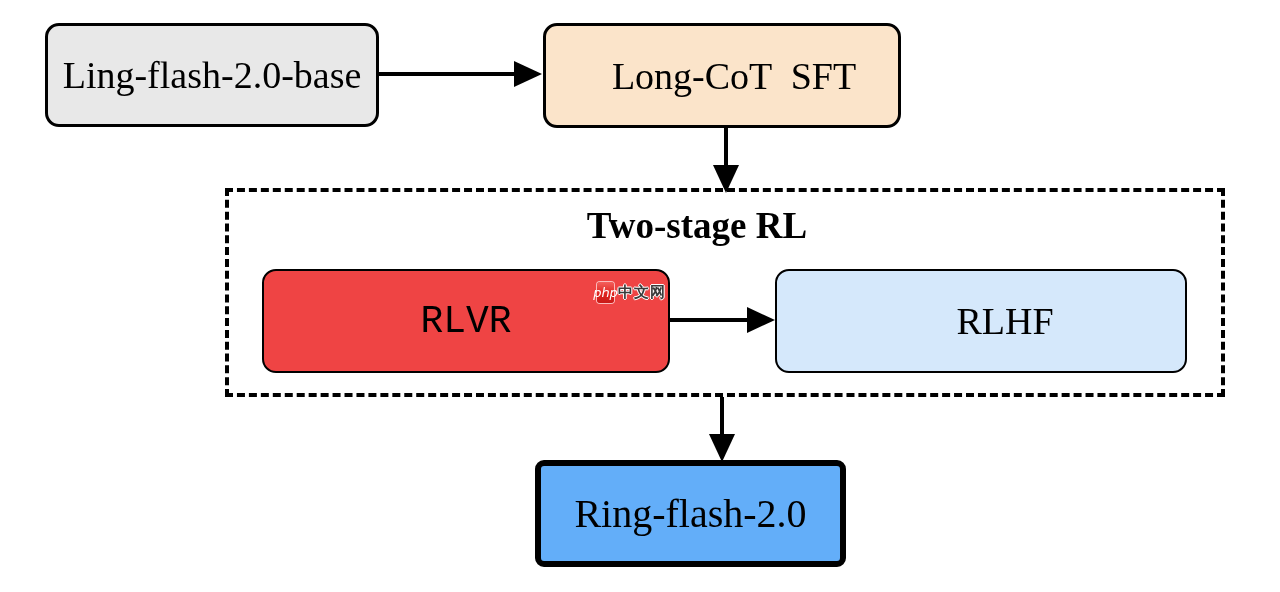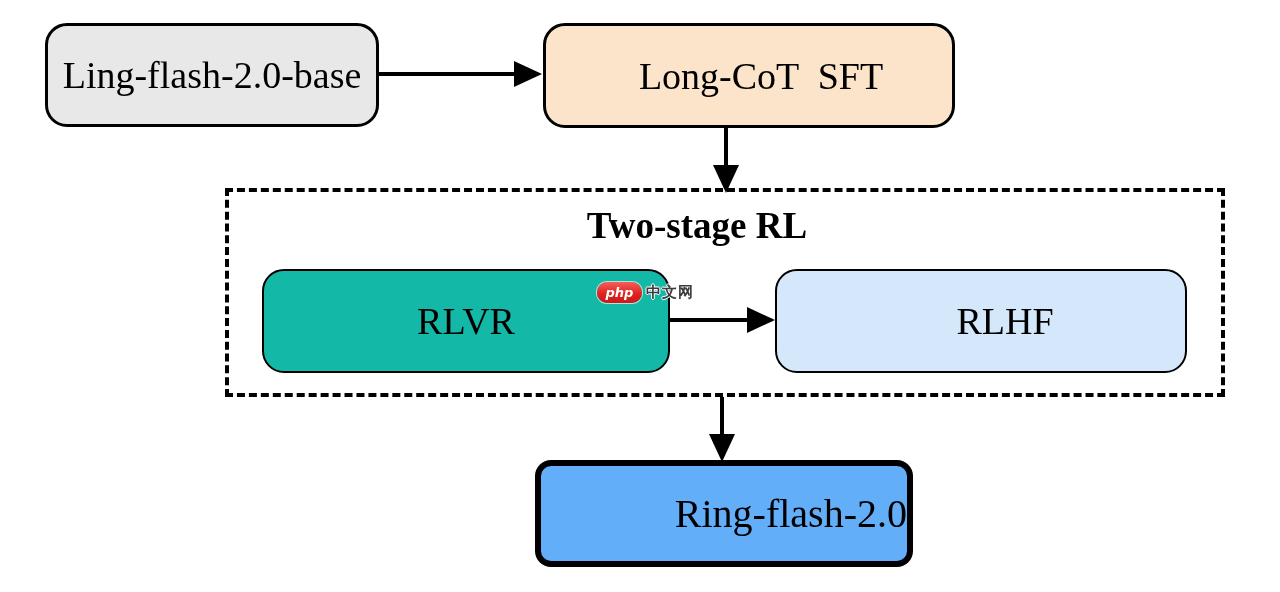--- a/index.html
+++ b/index.html
@@ -15,32 +15,32 @@
     background: #ffffff;
     overflow: hidden;
   }
   .node {
     position: absolute;
     box-sizing: border-box;
     display: flex;
     align-items: center;
     justify-content: center;
     border: 3px solid #000;
-    border-radius: 22px;
+    border-radius: 14px;
     font-size: 38px;
     color: #000;
   }
   .node-label { white-space: pre; }
 
   #node-base { left: 45px;  top: 23px;  width: 334px; height: 104px; }
-  #node-sft  { left: 543px; top: 23px;  width: 412px; height: 105px; padding-left: 24px; }
+  #node-sft  { left: 543px; top: 23px;  width: 358px; height: 105px; padding-left: 24px; }
   #node-rlvr { left: 262px; top: 269px; width: 408px; height: 104px; border-width: 2px; }
   #node-rlhf { left: 775px; top: 269px; width: 412px; height: 104px; border-width: 2px; padding-left: 48px; }
-  #node-ring { left: 535px; top: 460px; width: 378px; height: 107px;
-               border-width: 6px; border-radius: 16px; font-size: 40px; justify-content: flex-end; }
+  #node-ring { left: 535px; top: 460px; width: 311px; height: 107px;
+               border-width: 6px; border-radius: 9px; font-size: 40px; }
 
   .rl-container {
     position: absolute;
     box-sizing: border-box;
     left: 225px; top: 188px;
     width: 1000px; height: 209px;
     border: 4px dashed #000;
     background: transparent;
   }
   .rl-title {
@@ -87,27 +87,27 @@
     left: 597px; top: 282px;
     display: flex;
     align-items: center;
     gap: 4px;
     z-index: 5;
   }
   .wm-badge {
     display: flex;
     align-items: center;
     justify-content: center;
-    width: 45px; height: 21px;
-    border-radius: 10px;
+    width: 17px; height: 21px;
+    border-radius: 3px;
     background: linear-gradient(180deg, #f4605c 0%, #e02420 55%, #c81b18 100%);
     color: #ffffff;
     font-family: "DejaVu Sans", sans-serif;
     font-style: italic;
-    font-weight: bold;
+    font-weight: normal;
     font-size: 13px;
     line-height: 1;
     box-shadow: 0 0 0 1px rgba(255,255,255,0.65);
   }
   .wm-site {
     font-family: "DejaVu Sans", sans-serif;
     font-size: 15px;
     font-weight: bold;
     color: #3b3b3b;
     letter-spacing: 1px;
@@ -130,21 +130,21 @@
 
   <div class="shaft-h" id="arrow1-shaft"></div>
   <div class="head-right" id="arrow1-head"></div>
 
   <div class="shaft-v" id="arrow2-shaft"></div>
   <div class="head-down" id="arrow2-head"></div>
 
   <div class="rl-container"></div>
   <div class="rl-title">Two-stage RL</div>
 
-  <div class="node" id="node-rlvr" style="background: #14b8a6;">
+  <div class="node" id="node-rlvr" style="background: #ef4444; font-family: Liberation Mono, monospace;">
     <span class="node-label">RLVR</span>
   </div>
 
   <div class="node" id="node-rlhf" style="background: rgb(213, 232, 251);">
     <span class="node-label">RLHF</span>
   </div>
 
   <div class="shaft-h" id="arrow3-shaft"></div>
   <div class="head-right" id="arrow3-head"></div>
 

